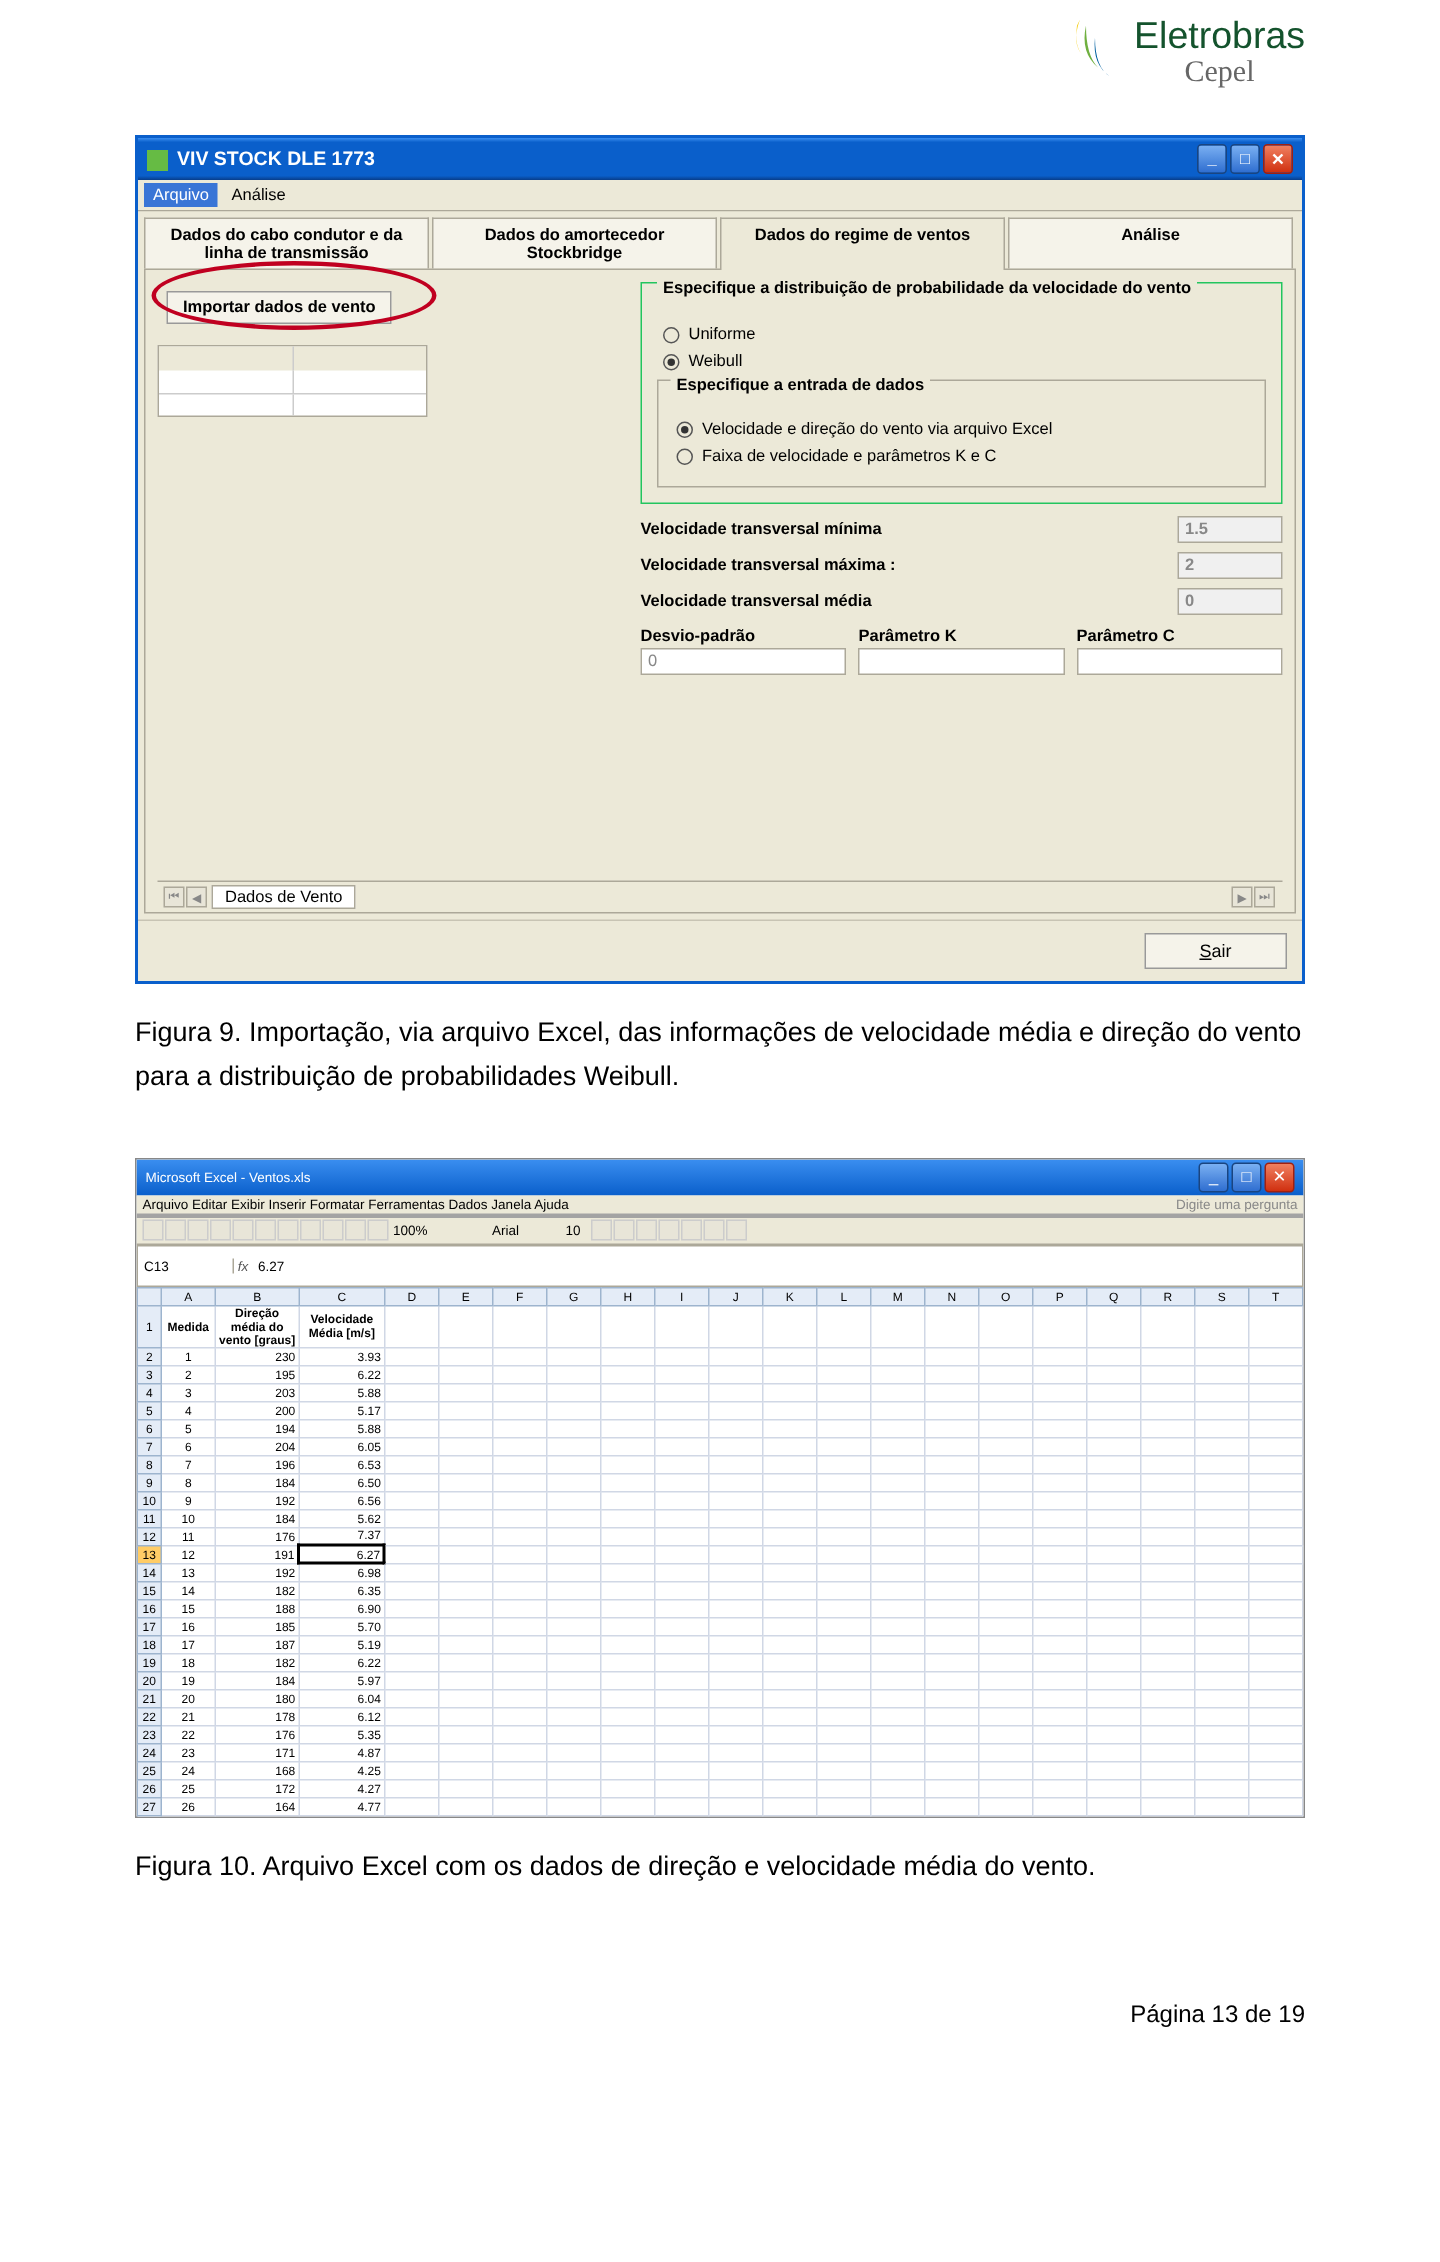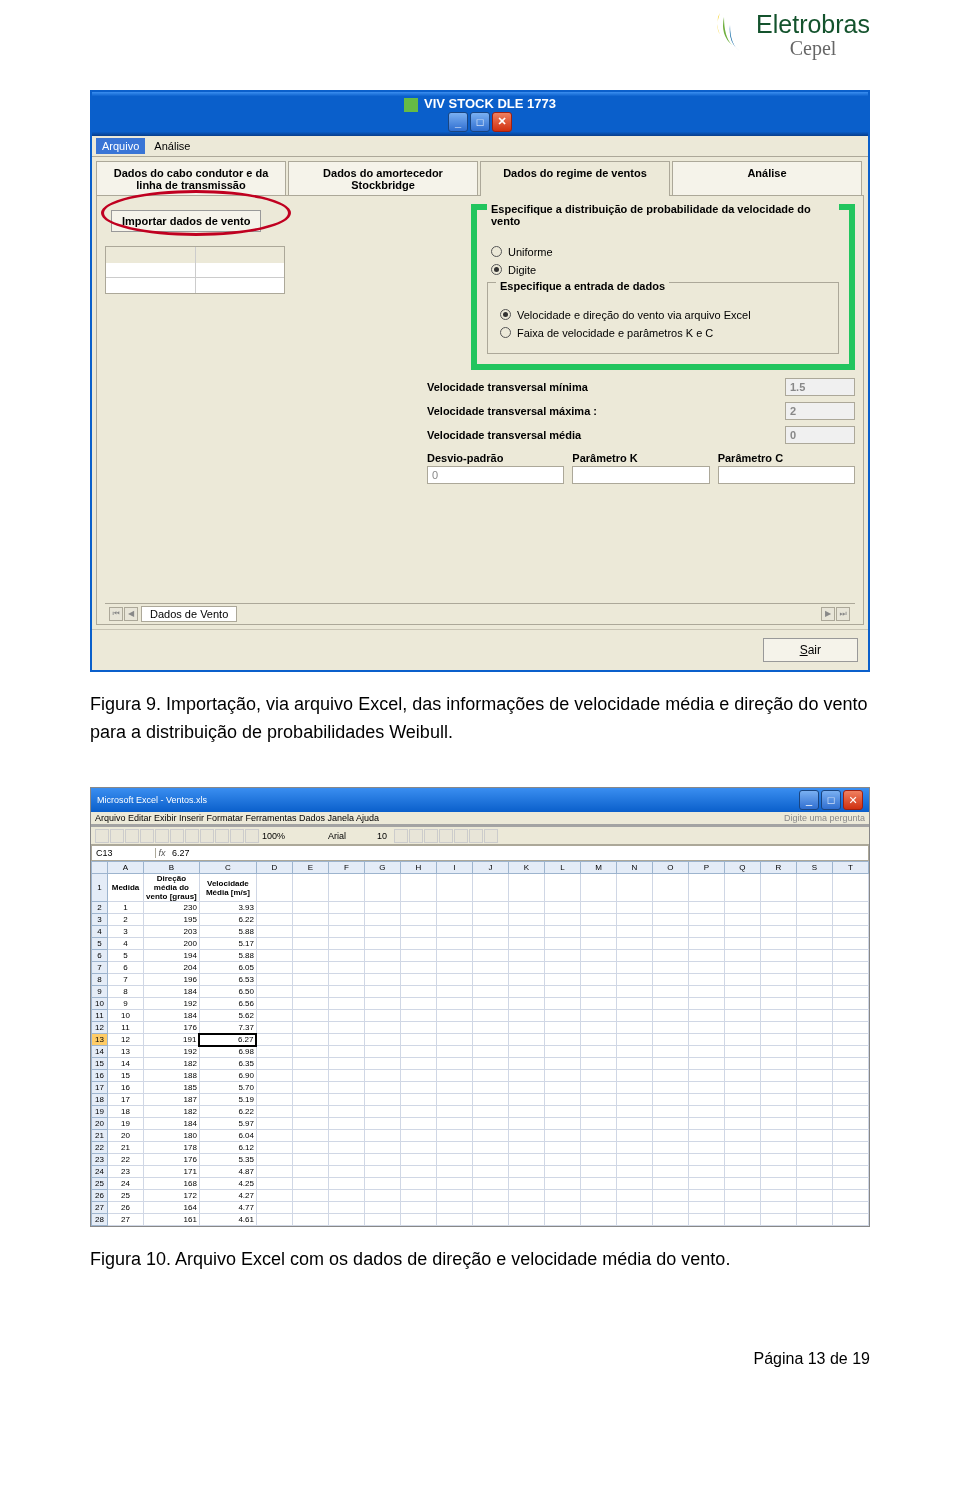--- a/index.html
+++ b/index.html
@@ -5,21 +5,21 @@
   * { box-sizing: border-box; margin: 0; padding: 0; }
   body { font-family: Arial, sans-serif; background: #fff; width: 960px; }
   .page { padding: 10px 90px 40px 90px; position: relative; }
   .logo-area { text-align: right; margin-bottom: 30px; }
   .logo { display: inline-block; text-align: left; }
   .logo-icon { display: inline-block; vertical-align: middle; }
   .logo-text { display: inline-block; vertical-align: middle; margin-left: 6px; }
   .logo-eletrobras { color: #14532d; font-size: 25px; font-weight: normal; }
   .logo-cepel { color: #666; font-size: 20px; text-align: center; margin-top: -2px; font-family: Liberation Serif, serif; }
   .window { border: 2px solid #0a5fcb; background: #ece9d8; }
-  .titlebar { background: linear-gradient(to bottom, #3a8ef0, #0a5fcb 10%, #0a5fcb 90%, #083d8a); color: #fff; padding: 4px 6px; display: flex; align-items: center; justify-content: space-between; font-size: 13px; font-weight: bold; flex-direction: column; }
+  .titlebar { background: linear-gradient(to bottom, #3a8ef0, #0a5fcb 10%, #0a5fcb 90%, #083d8a); color: #fff; padding: 4px 6px; display: flex; align-items: center; justify-content: space-between; font-size: 13px; font-weight: bold; }
   .titlebar-icon { width: 14px; height: 14px; background: #6b4; display: inline-block; margin-right: 6px; vertical-align: middle; }
   .win-ctrl { display: flex; gap: 2px; }
   .win-btn { width: 20px; height: 20px; background: linear-gradient(to bottom, #7ab0f2, #2f6ed0); border: 1px solid #1a4580; border-radius: 3px; display: flex; align-items: center; justify-content: center; color: #fff; font-size: 11px; }
   .win-btn.close { background: linear-gradient(to bottom, #f08060, #d03010); border-color: #a02010; }
   .menubar { background: #ece9d8; border-bottom: 1px solid #aca899; padding: 2px 4px; font-size: 11px; }
   .menubar span { display: inline-block; padding: 2px 6px; cursor: default; }
   .menubar span.active { background: #3975d6; color: #fff; }
   .tabs { display: flex; background: #ece9d8; padding: 3px 4px 0 4px; }
   .tab { flex: 1; text-align: center; border: 1px solid #aca899; background: #f5f3ea; padding: 5px 4px; font-size: 11px; font-weight: bold; margin-right: 2px; position: relative; top: 1px; border-bottom: none; }
   .tab.active { background: #ece9d8; z-index: 2; }
@@ -27,21 +27,21 @@
   .left-col { position: absolute; left: 8px; top: 8px; width: 300px; }
   .import-btn { border: 1px solid #999; background: #f5f3ea; padding: 4px 10px; font-size: 11px; font-weight: bold; display: inline-block; margin: 6px 0 0 6px; }
   .ellipse { position: absolute; left: -4px; top: -14px; width: 190px; height: 46px; border: 3px solid #c00020; border-radius: 50%; pointer-events: none; }
   .grid { margin-top: 14px; border: 1px solid #aca899; width: 180px; height: 48px; background: #fff; display: flex; flex-direction: column; }
   .grid-row { flex: 1; border-bottom: 1px solid #ccc; display:flex; }
   .grid-row:last-child { border-bottom: none; }
   .grid-cell { flex:1; border-right:1px solid #ccc; }
   .grid-cell:last-child { border-right:none; }
   .grid-hdr { background:#ece9d8; height:16px; display:flex; }
   .right-col { position: absolute; left: 330px; right: 8px; top: 8px; }
-  .fieldset { border: 6px solid #22c55e; padding: 8px 10px 10px 10px; margin-bottom: 8px; margin-left: 44px; }
+  .fieldset { border: 1px solid #22c55e; padding: 8px 10px 10px 10px; margin-bottom: 8px; }
   .fieldset .legend { position: relative; top: -15px; background: #ece9d8; padding: 0 4px; font-size: 11px; font-weight: bold; display: inline-block; }
   .radio-row { font-size: 11px; margin: 2px 0 6px 4px; display: flex; align-items: center; gap: 6px; }
   .radio { width: 11px; height: 11px; border: 1px solid #555; border-radius: 50%; display: inline-block; position: relative; }
   .radio.sel::after { content: ""; position: absolute; left: 2px; top: 2px; width: 5px; height: 5px; background: #333; border-radius: 50%; }
   .nested { border: 1px solid #aca899; padding: 6px 8px 8px 8px; margin-top: 4px; }
   .nested .legend { position: relative; top: -13px; background: #ece9d8; padding: 0 4px; font-size: 11px; font-weight: bold; display: inline-block; }
   .field-row { display: flex; align-items: center; margin: 6px 0; font-size: 11px; font-weight: bold; }
   .field-row label { flex: 1; }
   .field-row .inp { width: 70px; border: 1px solid #aca899; background: #f0f0f0; padding: 2px 4px; font-size: 11px; min-height: 18px; color: #888; }
   .param-row { display: flex; gap: 8px; margin-top: 8px; }
@@ -53,21 +53,21 @@
   .sheet-tab { border: 1px solid #aca899; background: #fff; padding: 1px 8px; font-size: 11px; margin-left: 2px;}
   .sheet-scroll-r { margin-left:auto; display:flex; }
   .bottom-bar { padding: 8px 10px; text-align: right; background: #ece9d8; border-top: 1px solid #c8c4b4; }
   .sair-btn { border: 1px solid #999; background: #f5f3ea; padding: 4px 36px; font-size: 12px; }
   .caption { font-size: 18px; margin: 18px 0 40px 0; line-height: 1.6; }
   .excel-shot { border: 1px solid #888; width: 100%; height: 440px; background: #fff; overflow: hidden; font-size: 9px; }
   .excel-title { background: linear-gradient(to bottom,#3a8ef0,#0a5fcb); color:#fff; padding:2px 6px; display:flex; justify-content:space-between; align-items:center; }
   .excel-menu { background:#ece9d8; padding:1px 4px; font-size:9px; border-bottom:3px solid #a3a3a3; display:flex; justify-content:space-between; }
   .excel-toolbar { background:#ece9d8; padding:2px 4px; border-bottom:1px solid #aca899; height:18px; display:flex; gap:1px; align-items:center; }
   .tb-btn { width:14px; height:14px; background:#e8e5d8; border:1px solid #ccc; }
-  .excel-cellref { background:#fff; border:1px solid #aca899; padding:0 4px; font-size:9px; display:flex; align-items:center; height:16px; }
+  .excel-cellref { background:#fff; border:1px solid #aca899; padding:0 4px; font-size:9px; display:flex; align-items:center; height:28px; }
   .cellref-name { width:60px; border-right:1px solid #aca899; }
   .cellref-fx { width:12px; text-align:center; font-style:italic; color:#555; }
   .cellref-val { flex:1; padding-left:4px; }
   .excel-grid { overflow:hidden; }
   .excel-grid table { border-collapse:collapse; font-size:8px; }
   .excel-grid th { background:#e4ecf7; border:1px solid #9db4ce; padding:0 1px; min-width:36px; height:12px; text-align:center; font-weight:normal; }
   .excel-grid th.rowh { min-width:16px; background:#e4ecf7; }
   .excel-grid td { border:1px solid #d0d7e5; padding:0 2px; height:9px; text-align:right; }
   .excel-grid td.left { text-align:center; }
   .excel-grid tr.sel td { background:#fff; }
@@ -138,21 +138,21 @@
       </div>
       <div class="right-col">
         <div class="fieldset">
           <span class="legend">Especifique a distribuição de probabilidade da velocidade do vento</span>
           <div class="radio-row">
               <span class="radio"></span>
               <span>Uniforme</span>
             </div>
           <div class="radio-row">
               <span class="radio sel"></span>
-              <span>Digite</span>
+              <span>Weibull</span>
             </div>
           <div class="nested">
             <span class="legend">Especifique a entrada de dados</span>
             <div class="radio-row">
                 <span class="radio sel"></span>
                 <span>Velocidade e direção do vento via arquivo Excel</span>
               </div>
             <div class="radio-row">
                 <span class="radio"></span>
                 <span>Faixa de velocidade e parâmetros K e C</span>

